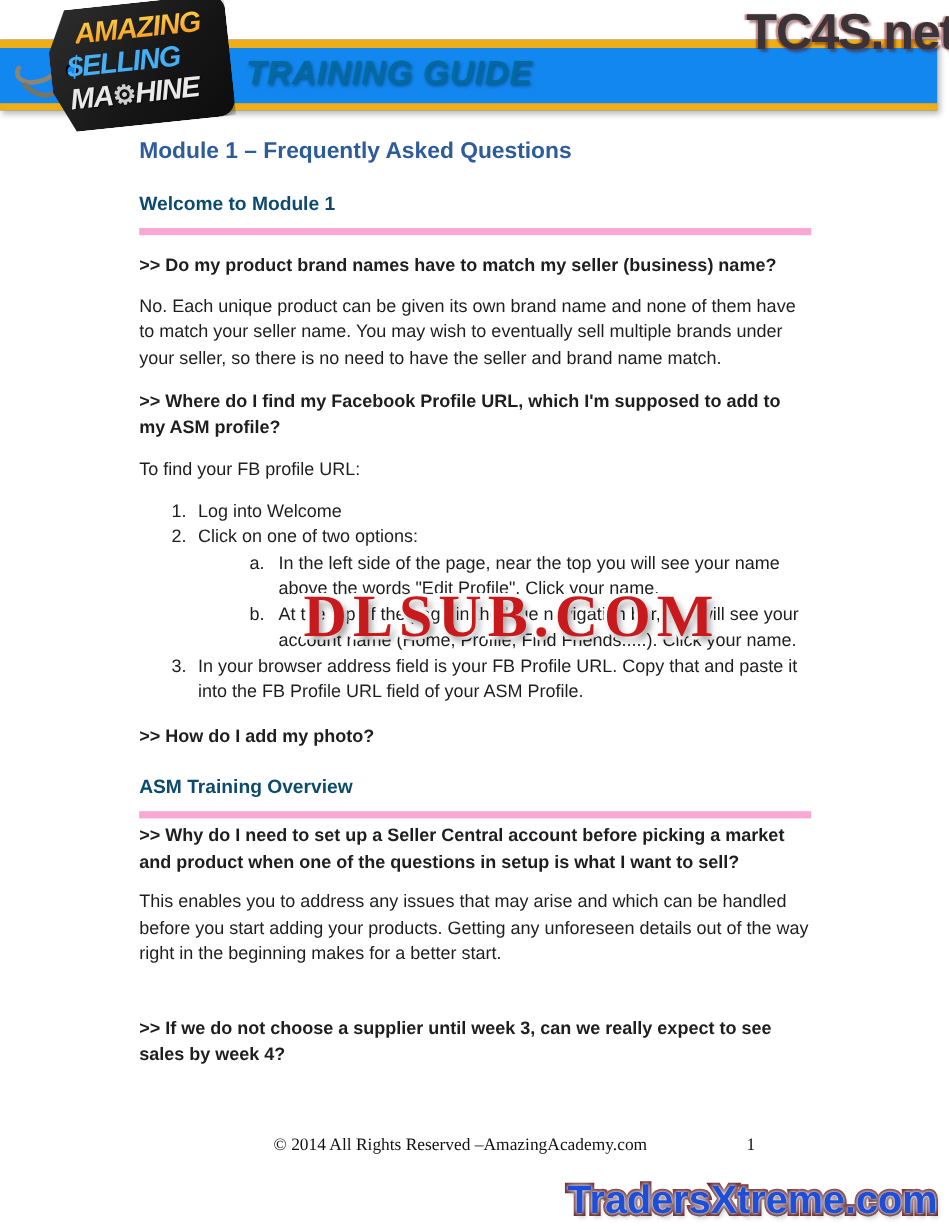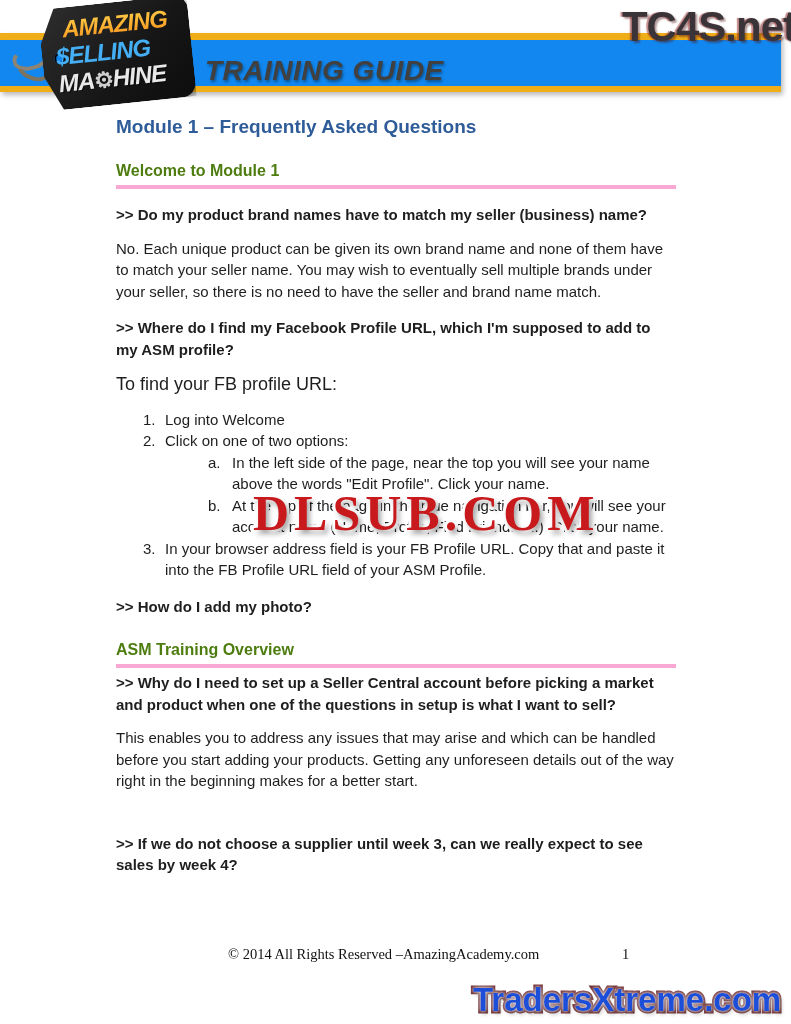--- a/index.html
+++ b/index.html
@@ -13,24 +13,23 @@
   .header{position:relative;width:791px;height:108px;}
   .banner{
     position:absolute;left:0;top:33px;width:781px;height:59px;
     background:#1287ef;
     border-top:7px solid #efae17;border-bottom:6px solid #efae17;
     box-sizing:border-box;
     box-shadow:2px 3px 5px rgba(0,0,0,.28);
   }
   .banner-title{
     position:absolute;left:205px;top:45px;
-    font-size:28px;font-weight:900;font-style:italic;color:#404040;
+    font-size:28px;font-weight:900;font-style:italic;color:#0369a1;
     letter-spacing:.5px;text-shadow:1px 2px 3px rgba(0,0,0,.4);
     white-space:nowrap;
-    margin-top:10px;
   }
   .wm-top{
     position:absolute;top:3px;right:-5px;
     font-size:42px;font-weight:900;letter-spacing:-1px;color:#3a3338;
     text-shadow:-2px 0 1px rgba(150,40,40,.55), 2px 2px 2px rgba(80,20,20,.45);
     white-space:nowrap;
   }
   
   .tag{
     position:absolute;left:42px;top:2px;width:150px;height:102px;
@@ -61,26 +60,26 @@
   .rope-a{left:12px;top:46px;width:30px;height:16px;
     border-bottom-color:#8d8474;border-left-color:#8d8474;transform:rotate(-15deg);}
   .rope-b{left:16px;top:58px;width:26px;height:14px;
     border-bottom-color:#7c745f;border-right-color:#7c745f;transform:rotate(25deg);}
   
   .content{position:relative;padding:0 115px 0 116px;}
   .doc-title{
     margin:8px 0 8px 0;font-size:19px;font-weight:700;color:#2e5c99;
   }
   .sec-heading{
-    margin:24px 0 0 0;font-size:16px;font-weight:700;color:#4d7c0f;
-    border-bottom:4px solid #f9a8d4;padding-bottom:5px;
+    margin:24px 0 0 0;font-size:16px;font-weight:700;color:#0c4a6e;
+    border-bottom:6px solid #f9a8d4;padding-bottom:10px;
   }
   .q{margin:15px 0 0 0;font-weight:700;font-size:15px;line-height:21.5px;}
   .p{margin:12px 0 0 0;font-size:15px;line-height:21.5px;}
-  .intro{margin:14px 0 0 0;font-size:18px;line-height:21.5px;}
+  .intro{margin:14px 0 0 0;font-size:15px;line-height:21.5px;}
   .list{margin:13px 0 0 0;}
   .li{display:flex;font-size:15px;line-height:21.5px;}
   .li .marker{flex:0 0 22px;margin-left:27px;}
   .li.sub .marker{flex:0 0 24px;margin-left:92px;}
   .li .txt{flex:1;}
   .q-gap{margin-top:41px;}
   
   .footer-copyright{
     position:absolute;left:228px;top:946px;
     font-family:"Liberation Serif", serif;font-size:14.5px;color:#111;

